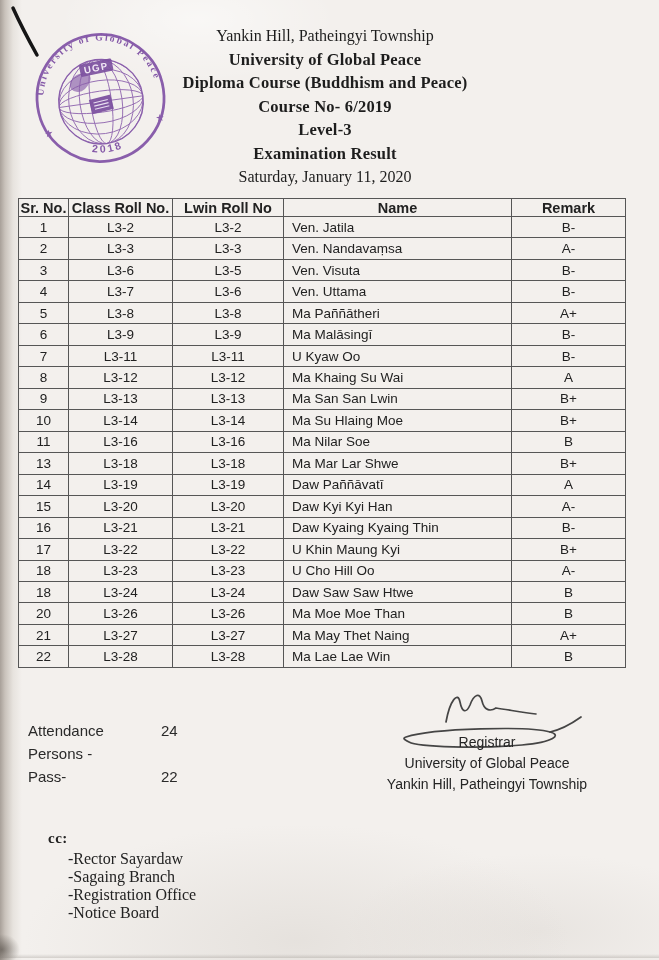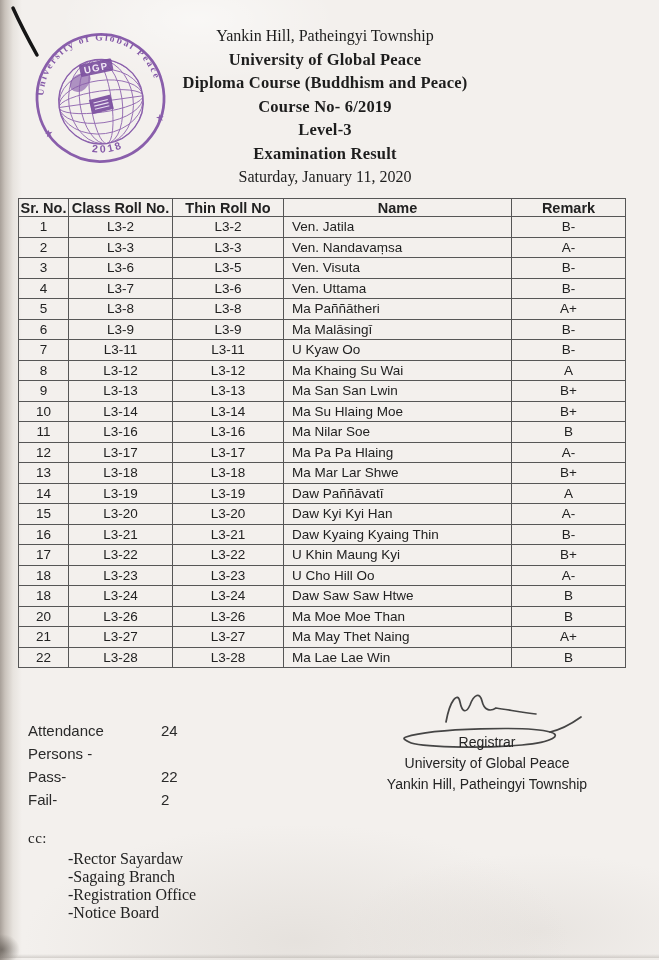--- a/index.html
+++ b/index.html
@@ -50,21 +50,21 @@
   .sum-label{width:133px;}
 
   
   .sign-texts{position:absolute;left:377px;top:732px;width:220px;text-align:center;
     font-size:14px;line-height:21px;color:#242424;}
   .sign-svg{position:absolute;left:388px;top:684px;width:205px;height:70px;}
 
   
   .cc{position:absolute;left:28px;top:830px;font-family:"Liberation Serif","DejaVu Serif",serif;
     font-size:15px;color:#222;}
-  .cc-label{font-weight:normal;letter-spacing:.5px;}
+  .cc-label{font-weight:bold;letter-spacing:.5px;margin-left:20px;}
   .cc-items{margin-left:40px;margin-top:3px;line-height:18px;font-size:16px;}
 </style>
 </head>
 <body>
 
 <div class="page">
 
   <svg class="corner-mark" viewBox="0 0 60 70">
     <path d="M13,8 Q22,28 37,55" stroke="#161616" stroke-width="3.5" stroke-linecap="round" fill="none"></path>
   </svg>
@@ -132,21 +132,21 @@
       <col style="width:50px">
         <col style="width:104px">
         <col style="width:111px">
       <col style="width:228px">
         <col style="width:114px">
     </colgroup>
     <thead>
       <tr>
           <th>Sr. No.</th>
           <th>Class Roll No.</th>
-          <th>Thin Roll No</th>
+          <th>Lwin Roll No</th>
           <th>Name</th>
           <th>Remark</th>
         </tr>
     </thead>
     <tbody>
         <tr>
           <td class="c0">1</td>
           <td class="c1">L3-2</td>
           <td class="c2">L3-2</td>
           <td class="c3">Ven. Jatila</td>
@@ -214,27 +214,20 @@
           <td class="c2">L3-14</td>
           <td class="c3">Ma Su Hlaing Moe</td>
           <td class="c4">B+</td>
         </tr>
         <tr>
           <td class="c0">11</td>
           <td class="c1">L3-16</td>
           <td class="c2">L3-16</td>
           <td class="c3">Ma Nilar Soe</td>
           <td class="c4">B</td>
-        </tr>
-        <tr>
-          <td class="c0">12</td>
-          <td class="c1">L3-17</td>
-          <td class="c2">L3-17</td>
-          <td class="c3">Ma Pa Pa Hlaing</td>
-          <td class="c4">A-</td>
         </tr>
         <tr>
           <td class="c0">13</td>
           <td class="c1">L3-18</td>
           <td class="c2">L3-18</td>
           <td class="c3">Ma Mar Lar Shwe</td>
           <td class="c4">B+</td>
         </tr>
         <tr>
           <td class="c0">14</td>
@@ -303,24 +296,20 @@
   </table>
 
   <div class="summary">
     <div class="sum-row">
       <span class="sum-label">Attendance Persons -</span>
       <span>24</span>
     </div>
     <div class="sum-row">
       <span class="sum-label">Pass-</span>
       <span>22</span>
-    </div>
-    <div class="sum-row">
-      <span class="sum-label">Fail-</span>
-      <span>2</span>
     </div>
   </div>
 
   <svg class="sign-svg" viewBox="0 0 205 70">
     <g stroke="#2e2e2e" stroke-width="1.7" fill="none" stroke-linecap="round" opacity="0.88">
       <path d="M58,38 C62,16 70,7 72,18 C74,28 78,30 82,21 C86,10 92,8 94,17 C96,26 102,28 108,24 C122,26 136,29 148,30"></path>
       <path d="M18,53 C45,44 142,42 162,48 C174,51 166,58 134,61 C92,65 30,63 21,58 C15,55 15,54 18,53"></path>
       <path d="M162,48 C176,45 186,38 193,33"></path>
     </g>
   </svg>

